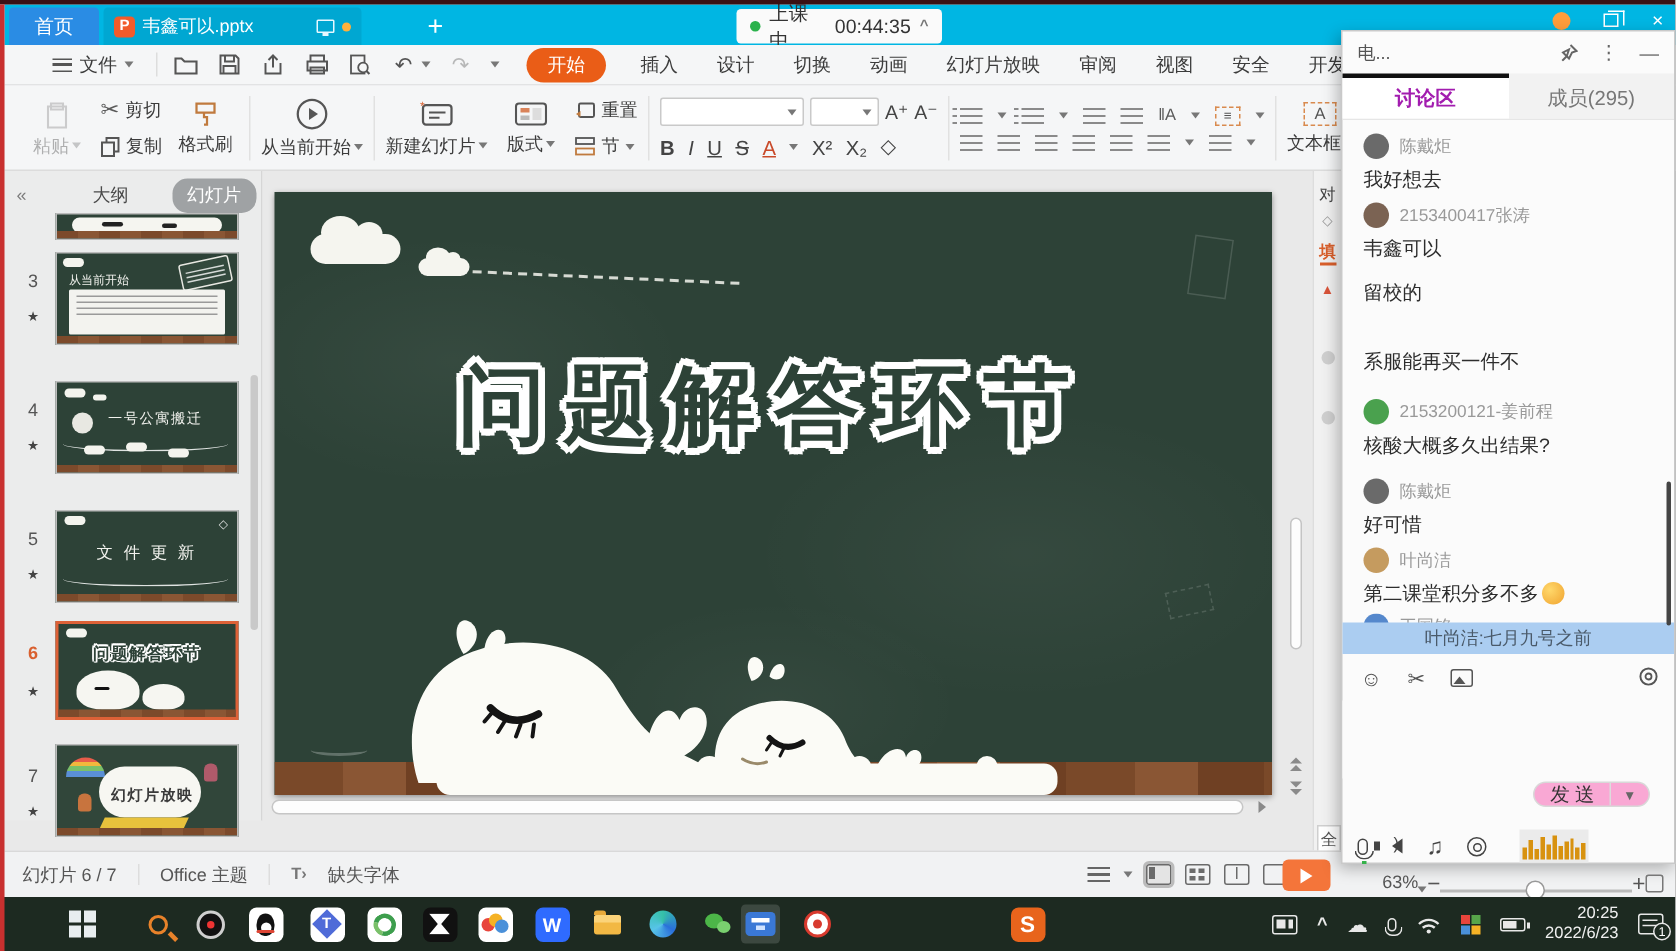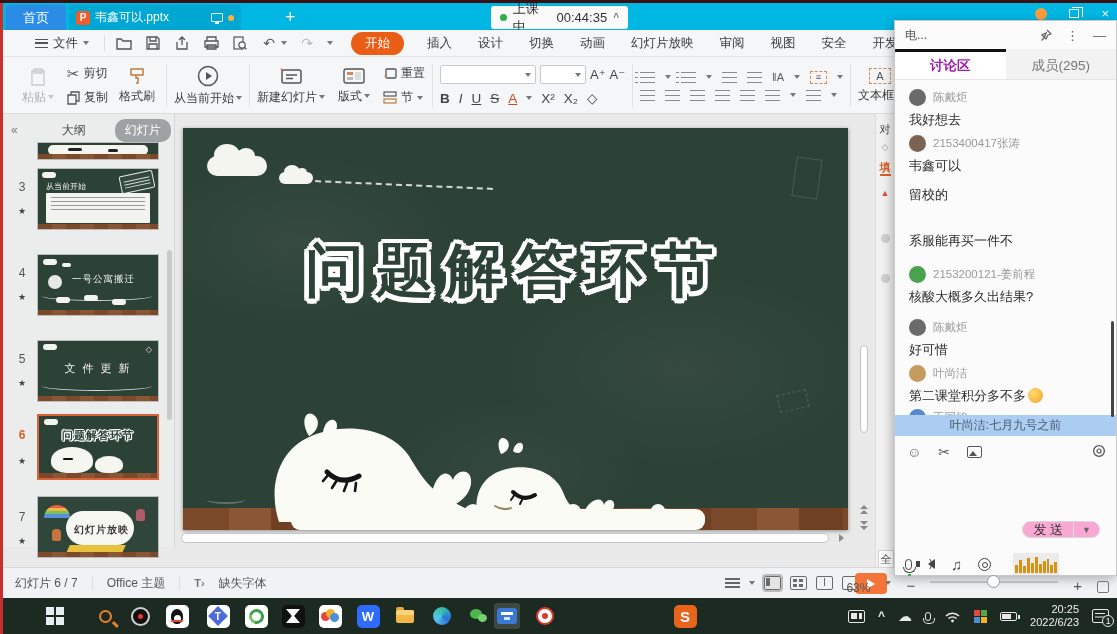--- a/index.html
+++ b/index.html
@@ -159,21 +159,21 @@
   .tt-ic{font-size:11px;color:#777;font-weight:bold;}
   .viewgrp{position:absolute;left:722px;top:0;height:100%;display:flex;align-items:center;gap:9px;}
   .vic{width:17px;height:14px;border:1.5px solid #6a6a6a;border-radius:2px;position:relative;}
   .vic.norm:before{content:"";position:absolute;left:1px;top:1px;width:4px;height:8px;background:#6a6a6a;}
   .vic.on{outline:2px solid #bbb;background:#e4e4e4;}
   .vic.grid:before{content:"";position:absolute;left:2px;top:2px;width:4px;height:3px;background:#6a6a6a;box-shadow:6px 0 #6a6a6a,0 5px #6a6a6a,6px 5px #6a6a6a;}
   .vic.read:before{content:"";position:absolute;left:6.5px;top:1px;width:1.5px;height:8px;background:#6a6a6a;}
   .lines-ic{width:15px;height:10px;background:repeating-linear-gradient(#666 0 1.6px,transparent 1.6px 4.2px);}
   .playbtn{position:absolute;left:852px;top:5px;width:32px;height:21px;background:#f4753a;border-radius:4px;display:flex;align-items:center;justify-content:center;}
   .playbtn:before{content:"";width:0;height:0;border-top:5px solid transparent;border-bottom:5px solid transparent;border-left:8px solid #fff;}
-  .zoomrow{position:absolute;right:8px;bottom:3px;display:flex;align-items:flex-start;gap:15px;font-size:12px;color:#555;z-index:60;}
+  .zoomrow{position:absolute;right:8px;bottom:3px;display:flex;align-items:flex-end;gap:0;font-size:12px;color:#555;z-index:60;}
   .ztrack{position:relative;width:128px;height:2px;background:#bbb;}
   .ztick{position:absolute;left:50%;top:-3px;width:1px;height:8px;background:#aaa;}
   .zknob{position:absolute;left:44%;top:-6px;width:13px;height:13px;border-radius:50%;background:#fff;border:1px solid #999;}
   .zfit{width:12px;height:12px;border:1.5px solid #777;border-radius:2px;position:relative;}
   .zpm{font-size:15px;color:#555;line-height:10px;}
 
   
   .chat{position:absolute;left:894px;top:20px;width:223px;height:556px;background:#fbfbfb;border:1px solid #c9c9c9;
     box-shadow:-2px 3px 10px rgba(0,0,0,.28);z-index:50;font-size:13px;}
   .ch-head{position:absolute;left:0;top:0;width:100%;height:28px;display:flex;align-items:center;padding:0 10px;color:#444;}

